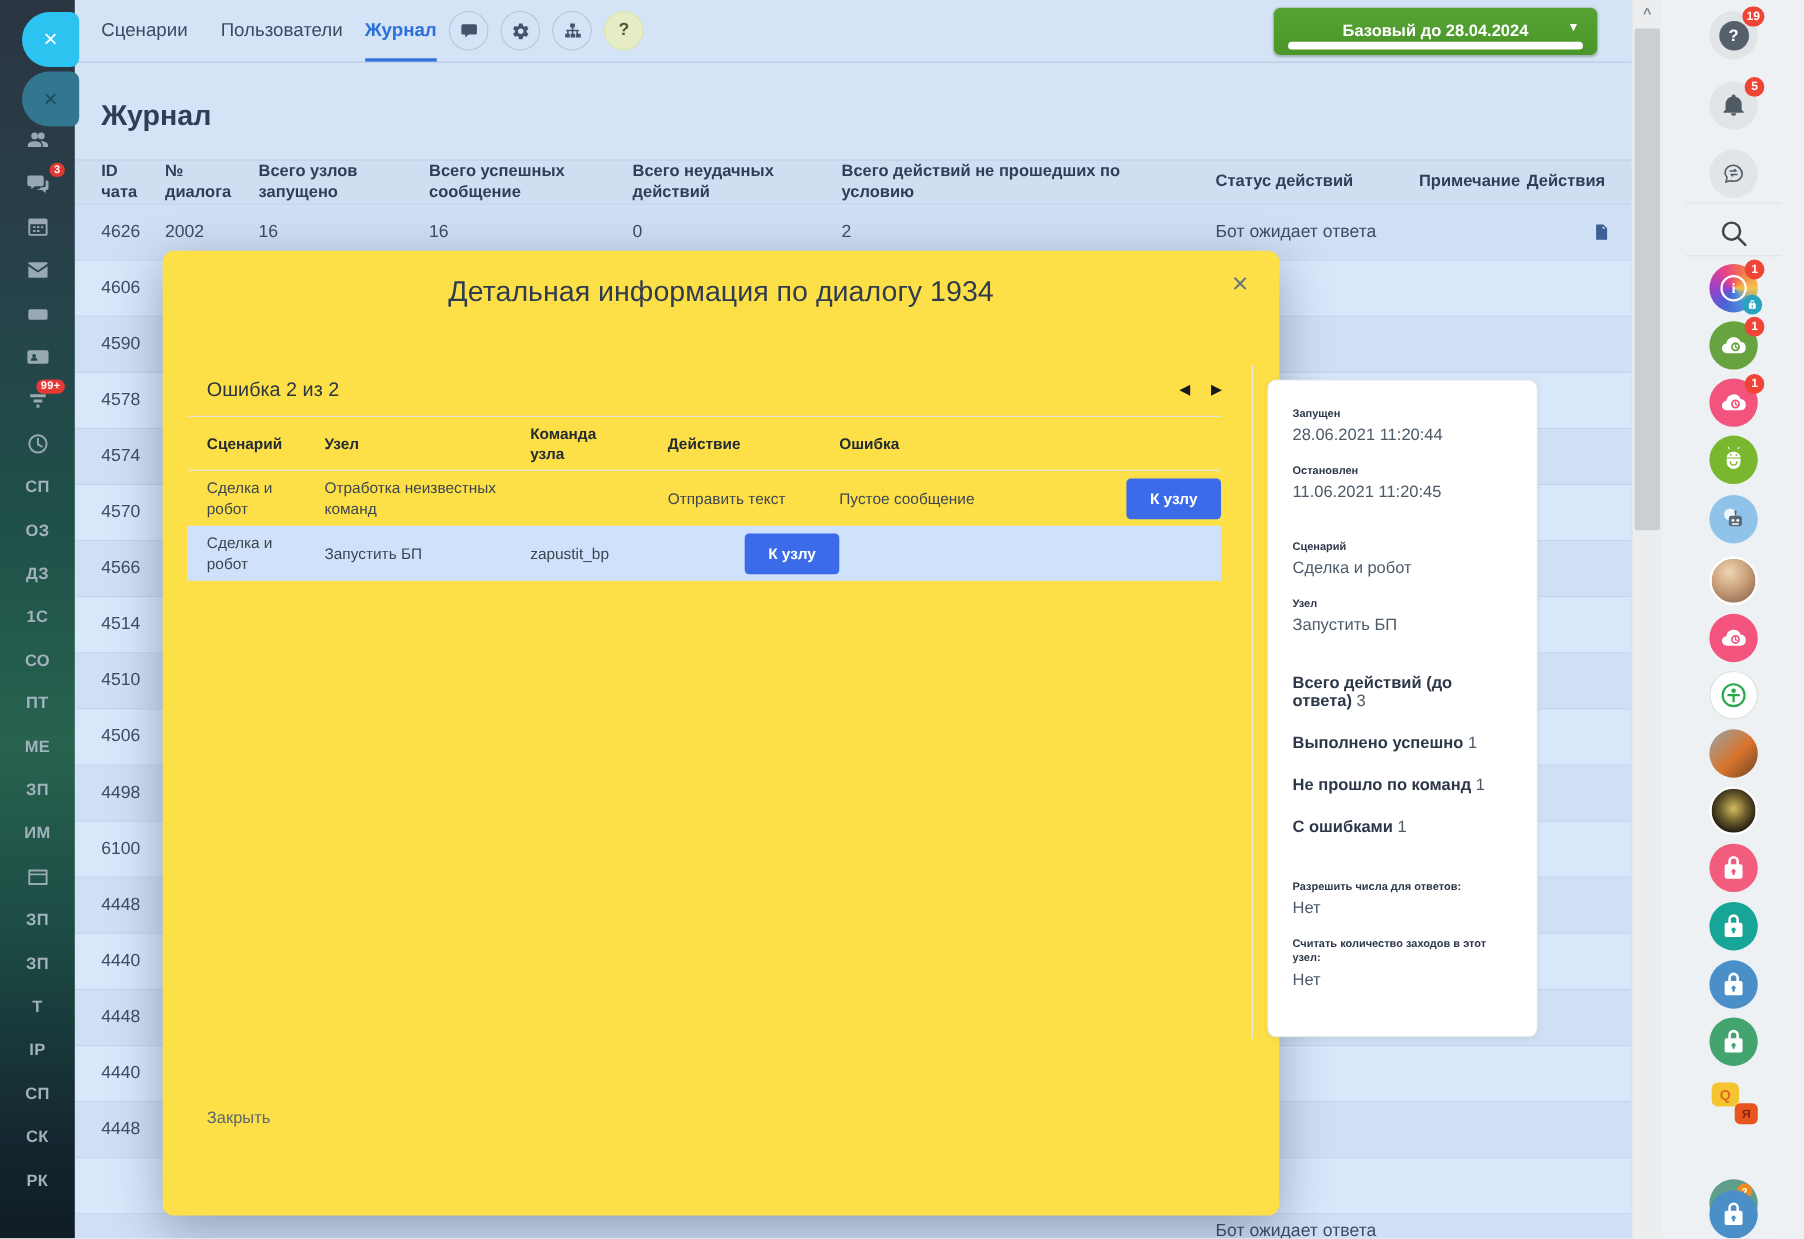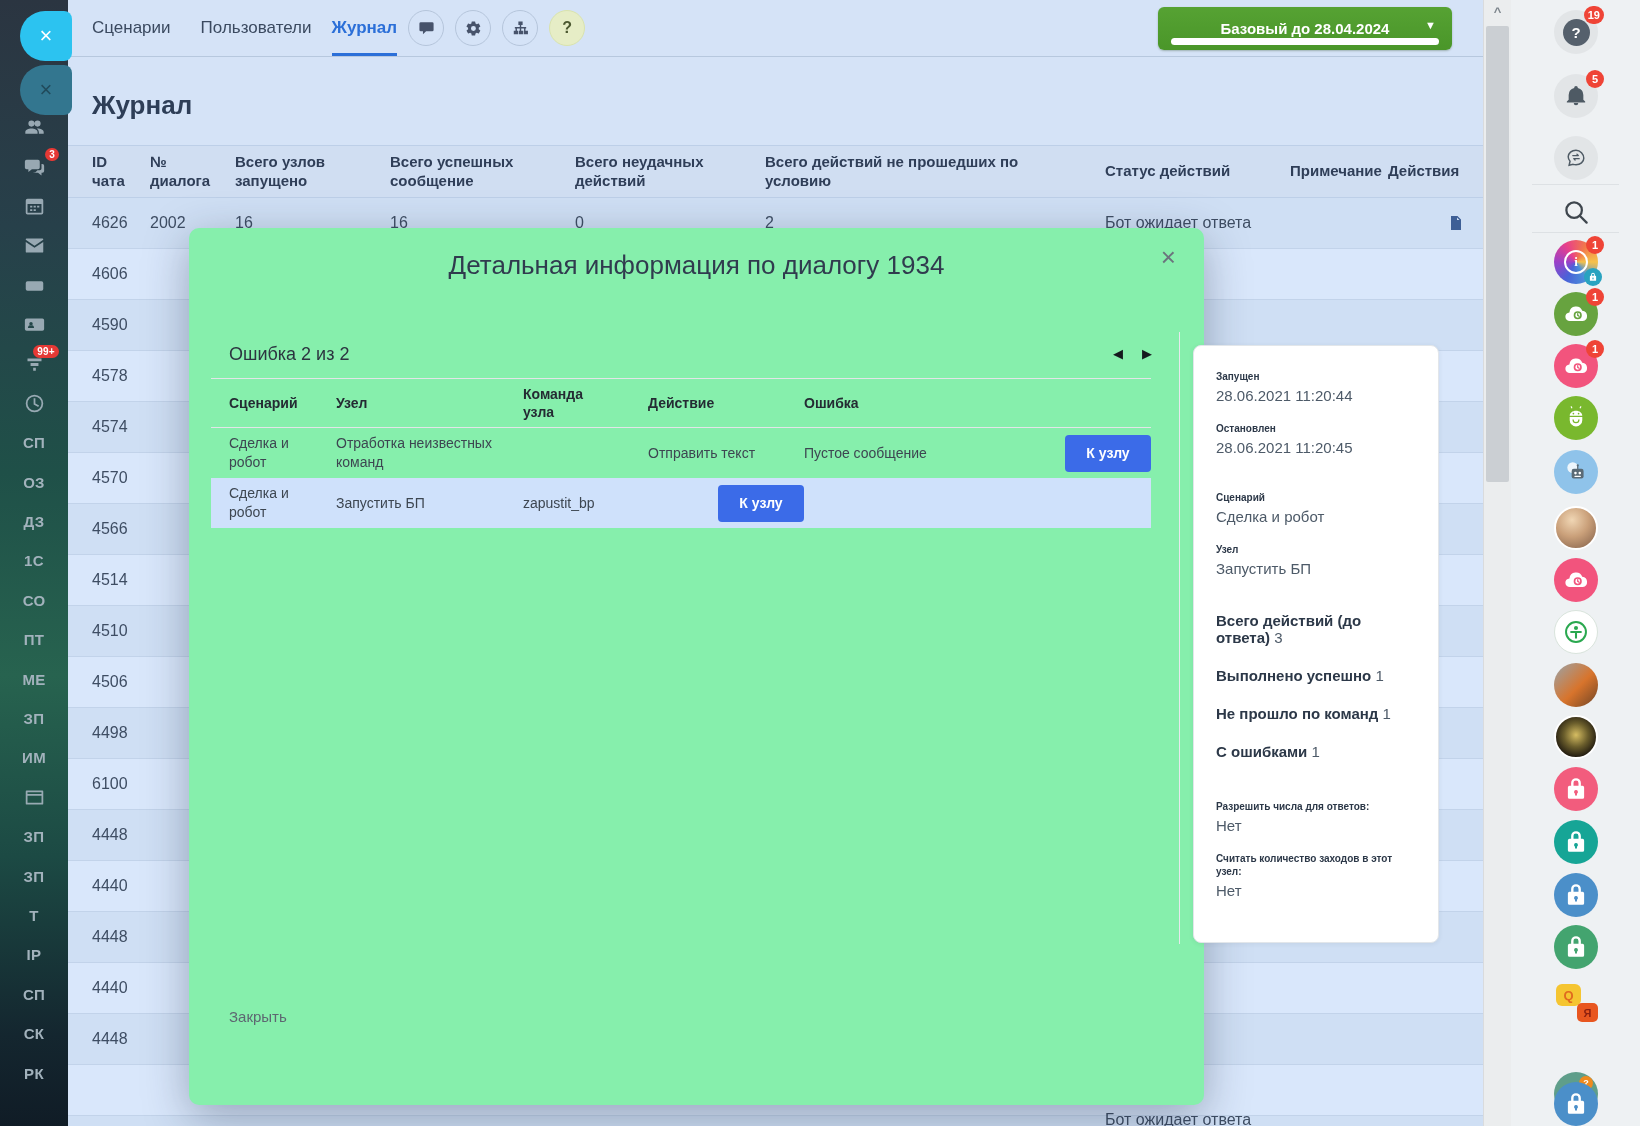--- a/index.html
+++ b/index.html
@@ -36,21 +36,21 @@
              background:linear-gradient(#56a233,#4a9629); color:#fff; font-weight:700; font-size:15px;
              display:flex; align-items:center; justify-content:center; box-shadow:0 1px 2px rgba(30,60,20,.3); }
   .license .caret { position:absolute; right:16px; top:12px; font-size:11px; }
   .license .prog { position:absolute; left:13px; right:13px; bottom:5px; height:7px; background:#fff; border-radius:4px; }
   .page-title { position:absolute; left:24px; top:90px; font-size:26px; font-weight:700; color:#2e3e57; }
 
   
   .jtable { position:absolute; top:145px; left:0; width:1415px; }
   .jrow { display:grid; grid-template-columns:58px 85px 155px 185px 190px 340px 185px 98px 80px;
           padding-left:24px; align-items:center; }
-  .jhead { height:53px; border-top:1px solid #bdcfe8; border-bottom:1px solid #bdcfe8; background:#d0def2;
+  .jhead { height:41px; border-top:1px solid #bdcfe8; border-bottom:1px solid #bdcfe8; background:#d0def2;
            font-weight:700; font-size:15px; color:#2f3e58; line-height:1.25; }
   .jhead span { display:inline-block; }
   .jbody .jrow { height:51px; border-bottom:1px solid #c2d3ea; font-size:16px; color:#3e4d63; }
   .jbody .jrow:nth-child(odd) { background:#cfdff4; }
   .jbody .jrow:nth-child(even) { background:#d9e7fb; }
   .cell-actions { display:flex; justify-content:flex-end; padding-right:4px; }
   .cell-actions svg { width:16px; height:16px; color:#3e5f96; cursor:pointer; }
   .bottom-status { position:absolute; left:1037px; top:1111px; font-size:16px; color:#3e4d63; }
 
   
@@ -83,22 +83,22 @@
   .qya .b1 { position:absolute; left:2px; top:4px; width:25px; height:22px; background:#f5c531; border-radius:6px;
              color:#e06a1f; font-weight:800; font-size:13px; display:flex; align-items:center; justify-content:center; }
   .qya .b2 { position:absolute; right:0; bottom:2px; width:21px; height:19px; background:#e8561f; border-radius:5px;
              color:#8c1f10; font-weight:800; font-size:11px; display:flex; align-items:center; justify-content:center; }
   .consult { background:#5f9e8a; position:relative; }
   .consult svg { width:20px; height:20px; margin-top:6px; }
   .consult .q { position:absolute; top:4px; right:5px; width:14px; height:14px; background:#ef8a1e; border-radius:50%;
                 color:#fff; font-size:9px; font-weight:700; display:flex; align-items:center; justify-content:center; }
 
   
-  .modal { position:absolute; left:148px; top:228px; width:1015px; height:877px; background:#86efac; border-radius:10px;
-           box-shadow:0 12px 45px rgba(25,40,65,.35); z-index:30;margin-left:41px; }
+  .modal { position:absolute; left:148px; top:228px; width:1015px; height:877px; background:#fde047; border-radius:10px;
+           box-shadow:0 12px 45px rgba(25,40,65,.35); z-index:30; }
   .m-title { position:absolute; top:22px; left:0; right:0; text-align:center; font-size:26px; font-weight:500; color:#303b4e; }
   .m-close { position:absolute; top:16px; right:28px; font-size:26px; color:#6b747d; cursor:pointer; line-height:1; }
   .m-pager { position:absolute; left:40px; top:116px; font-size:18px; color:#2c3540; }
   .m-arrow { position:absolute; top:119px; font-size:13px; color:#15191d; cursor:pointer; line-height:1; }
   .m-prev { left:924px; } .m-next { left:953px; }
   .m-table { position:absolute; left:22px; top:150px; width:940px; }
   .mt-row { display:grid; grid-template-columns:125px 187px 125px 156px 241px 106px; align-items:center; }
   .mt-head { border-top:1px solid #e2e5e8; border-bottom:1px solid #e2e5e8; min-height:44px;
              font-weight:700; font-size:14px; color:#242b33; }
   .mt-head > div { padding:6px 14px 6px 0; line-height:1.3; }
@@ -723,21 +723,21 @@
 
     <div class="v-div"></div>
 
     <div class="d-card">
       <div class="dg">
         <div class="d-label">Запущен</div>
         <div class="d-value">28.06.2021 11:20:44</div>
       </div>
       <div class="dg-lg">
         <div class="d-label">Остановлен</div>
-        <div class="d-value">28.06.2021 11:20:45</div>
+        <div class="d-value">11.06.2021 11:20:45</div>
       </div>
       <div class="dg">
         <div class="d-label">Сценарий</div>
         <div class="d-value">Сделка и робот</div>
       </div>
       <div class="dg-lg">
         <div class="d-label">Узел</div>
         <div class="d-value">Запустить БП</div>
       </div>
       <div class="stat"><b>Всего действий (до ответа)</b> <span>3</span></div>

